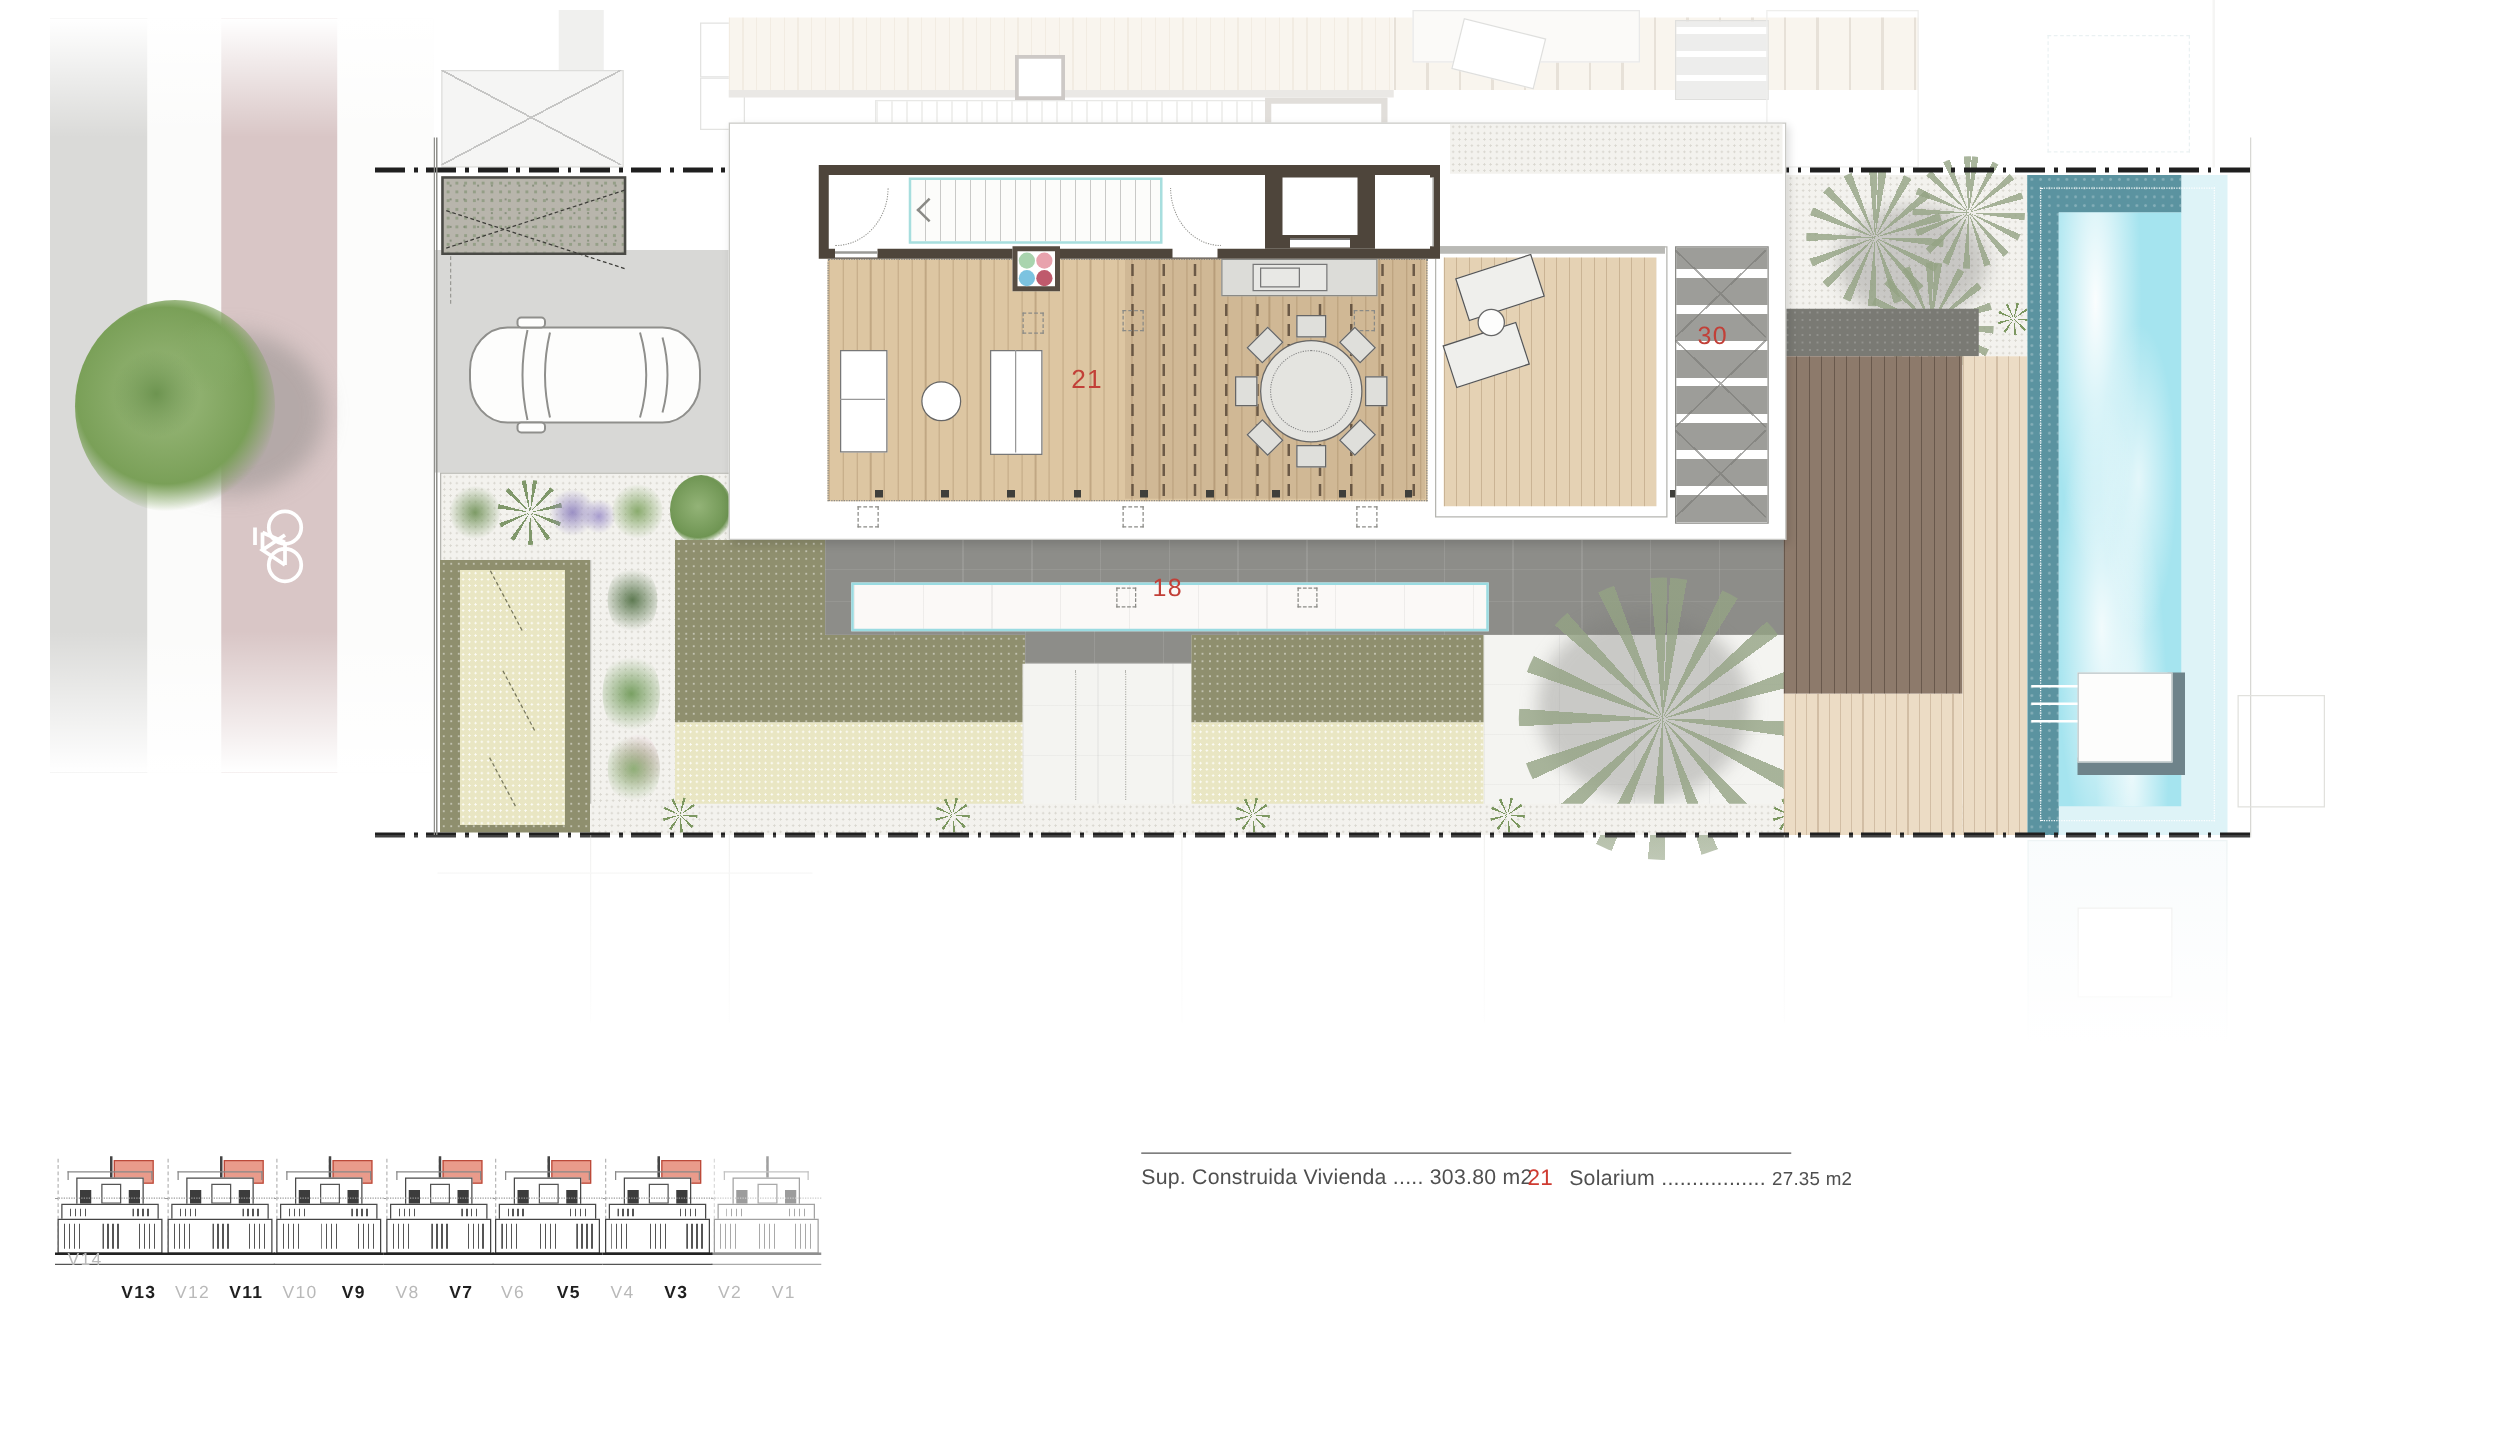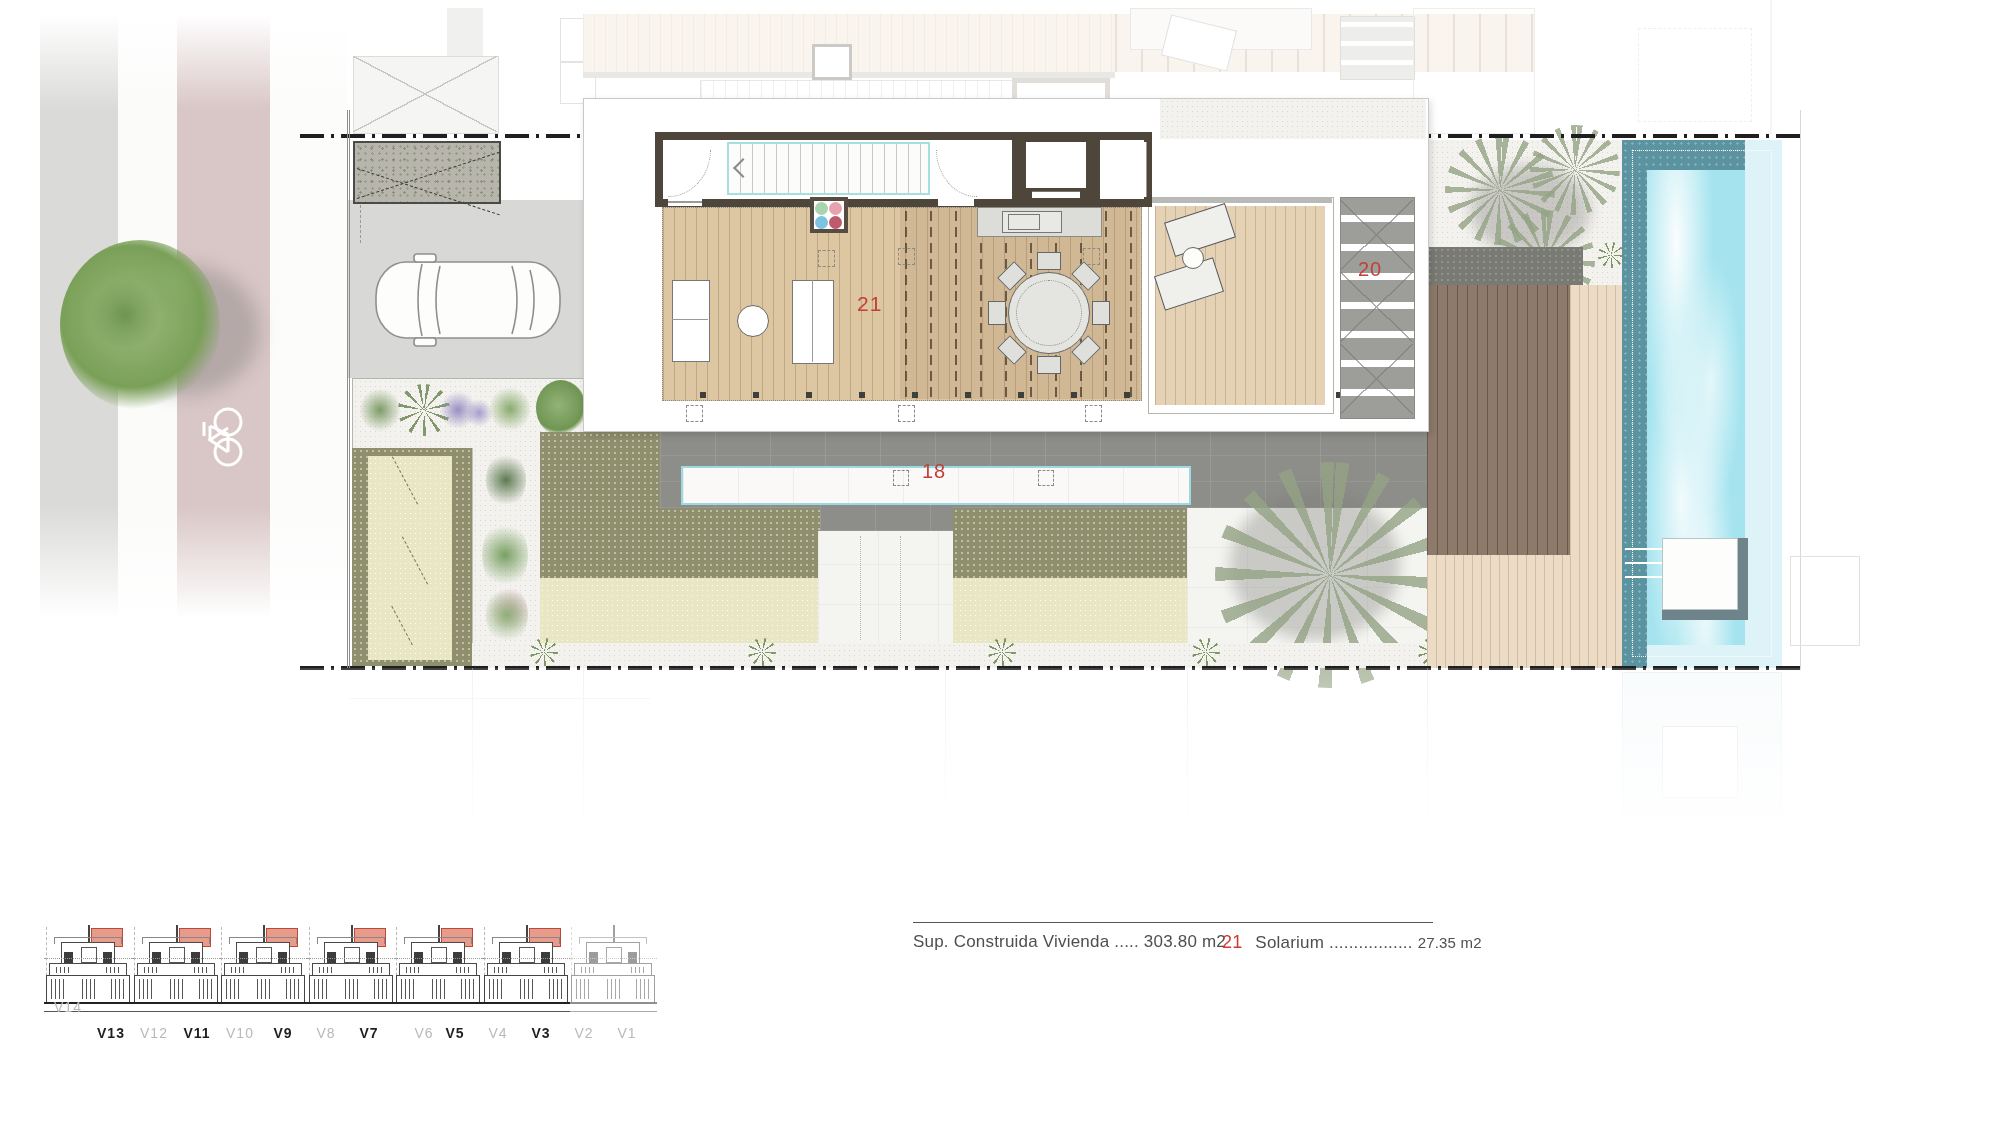--- a/index.html
+++ b/index.html
@@ -302,21 +302,21 @@
 
   <div class="abs" style="left:1104px;top:142px;width:42px;height:55px;background:#fff;border-right:1px solid #9a9a96;"></div>
 
   <div class="abs" style="left:810px;top:197px;width:38px;height:36px;background:#fff;border:4px solid #564c42;box-sizing:border-box;"></div>
   <div class="abs" style="left:815px;top:202px;width:13px;height:13px;border-radius:50%;background:#a9d4ae;"></div>
   <div class="abs" style="left:829px;top:202px;width:13px;height:13px;border-radius:50%;background:#e8a2ad;"></div>
   <div class="abs" style="left:815px;top:216px;width:13px;height:13px;border-radius:50%;background:#7cc3e0;"></div>
   <div class="abs" style="left:829px;top:216px;width:13px;height:13px;border-radius:50%;background:#bf5a6c;"></div>
 
   <span class="abs alabel" style="left:857px;top:292px;">21</span>
-  <span class="abs alabel" style="left:1358px;top:258px;font-size:20px;">20</span>
+  <span class="abs alabel" style="left:1358px;top:258px;font-size:20px;">30</span>
   <span class="abs alabel" style="left:922px;top:460px;font-size:20px;">18</span>
 
   <div class="abs" style="left:0;top:668px;width:2000px;height:180px;opacity:.4;">
     <div class="abs" style="left:1622px;top:4px;width:158px;height:160px;border:1px solid #cfdfe2;background:#eef7f9;"></div>
     <div class="abs" style="left:1662px;top:58px;width:74px;height:70px;border:1px solid #c5c5c0;background:#fff;"></div>
     <div class="abs" style="left:472px;top:0;width:0;height:150px;border-left:1px solid #dcdcd8;"></div>
     <div class="abs" style="left:583px;top:0;width:0;height:150px;border-left:1px solid #dcdcd8;"></div>
     <div class="abs" style="left:945px;top:0;width:0;height:150px;border-left:1px solid #dcdcd8;"></div>
     <div class="abs" style="left:1187px;top:0;width:0;height:150px;border-left:1px solid #dcdcd8;"></div>
     <div class="abs" style="left:1427px;top:0;width:0;height:150px;border-left:1px solid #dcdcd8;"></div>
@@ -488,21 +488,21 @@
     </div>
   <div id="villa-labels">
       <span class="vlabel off" style="left: 48px; top: 999px;">V14</span>
       <span class="vlabel on" style="left: 91px; top: 1025px;">V13</span>
       <span class="vlabel off" style="left: 134px; top: 1025px;">V12</span>
       <span class="vlabel on" style="left: 177px; top: 1025px;">V11</span>
       <span class="vlabel off" style="left: 220px; top: 1025px;">V10</span>
       <span class="vlabel on" style="left: 263px; top: 1025px;">V9</span>
       <span class="vlabel off" style="left: 306px; top: 1025px;">V8</span>
       <span class="vlabel on" style="left: 349px; top: 1025px;">V7</span>
-      <span class="vlabel off" style="left: 404px; top: 1025px;">V6</span>
+      <span class="vlabel off" style="left: 380px; top: 1025px; text-align: right;">V6</span>
       <span class="vlabel on" style="left: 435px; top: 1025px;">V5</span>
       <span class="vlabel off" style="left: 478px; top: 1025px;">V4</span>
       <span class="vlabel on" style="left: 521px; top: 1025px;">V3</span>
       <span class="vlabel off" style="left: 564px; top: 1025px;">V2</span>
       <span class="vlabel off" style="left: 607px; top: 1025px;">V1</span>
     </div>
 
   <div class="abs" id="legend" style="left:913px;top:915px;width:540px;">
     <div style="margin-top:7px;width:520px;border-top:1.5px solid #555;"></div>
     <div style="position:relative;margin-top:9px;">

